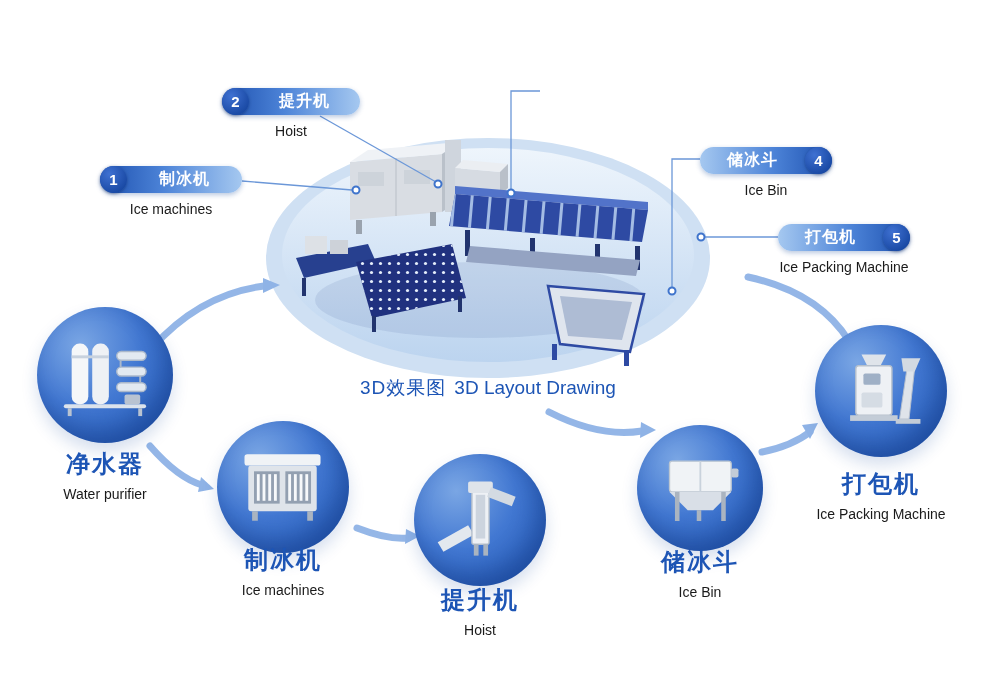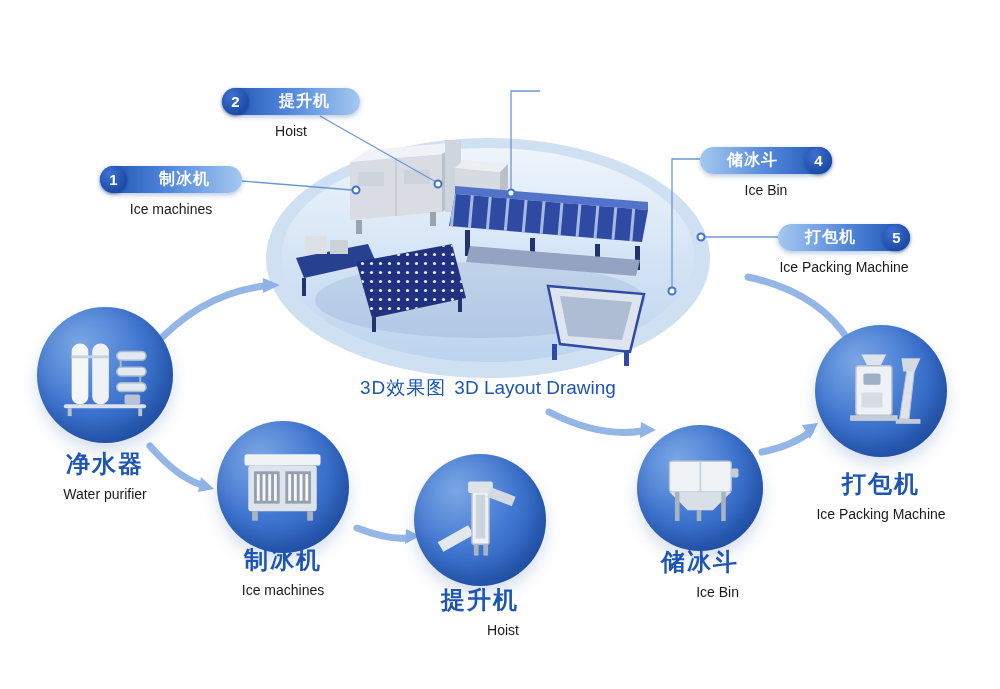--- a/index.html
+++ b/index.html
@@ -22,21 +22,21 @@
   .callout .en { margin-top: 8px; font-size: 14px; color: #1a1a1a; text-align: center; white-space: nowrap; }
 
   
   .station-circle { position: absolute; border-radius: 50%; z-index: 2;
         background: radial-gradient(circle at 32% 28%, #7aa6e4 0%, #4278d2 45%, #1f55b2 100%);
         box-shadow: inset -8px -12px 22px rgba(10,40,110,.35), 0 8px 16px rgba(30,80,160,.18);
         display: flex; align-items: center; justify-content: center; }
   .station-circle svg { width: 72%; height: 72%; }
   .station-label { position: absolute; z-index: 3; text-align: center; transform: translateX(-50%); }
   .station-label .zh { font-size: 24px; font-weight: bold; color: #1d55b5; letter-spacing: 2px; white-space: nowrap; }
-  .station-label .en { margin-top: 6px; font-size: 14px; color: #1a1a1a; white-space: nowrap; text-align: right; }
+  .station-label .en { margin-top: 6px; font-size: 14px; color: #1a1a1a; white-space: nowrap; }
 
   .caption { position: absolute; left: 488px; top: 375px; transform: translateX(-50%);
              z-index: 3; font-size: 19px; font-weight: normal; color: #1d55b5; white-space: nowrap; }
   .caption .zh { letter-spacing: 1px; margin-right: 8px; }
 </style>
 </head>
 <body>
 
 <div class="stage">
 

